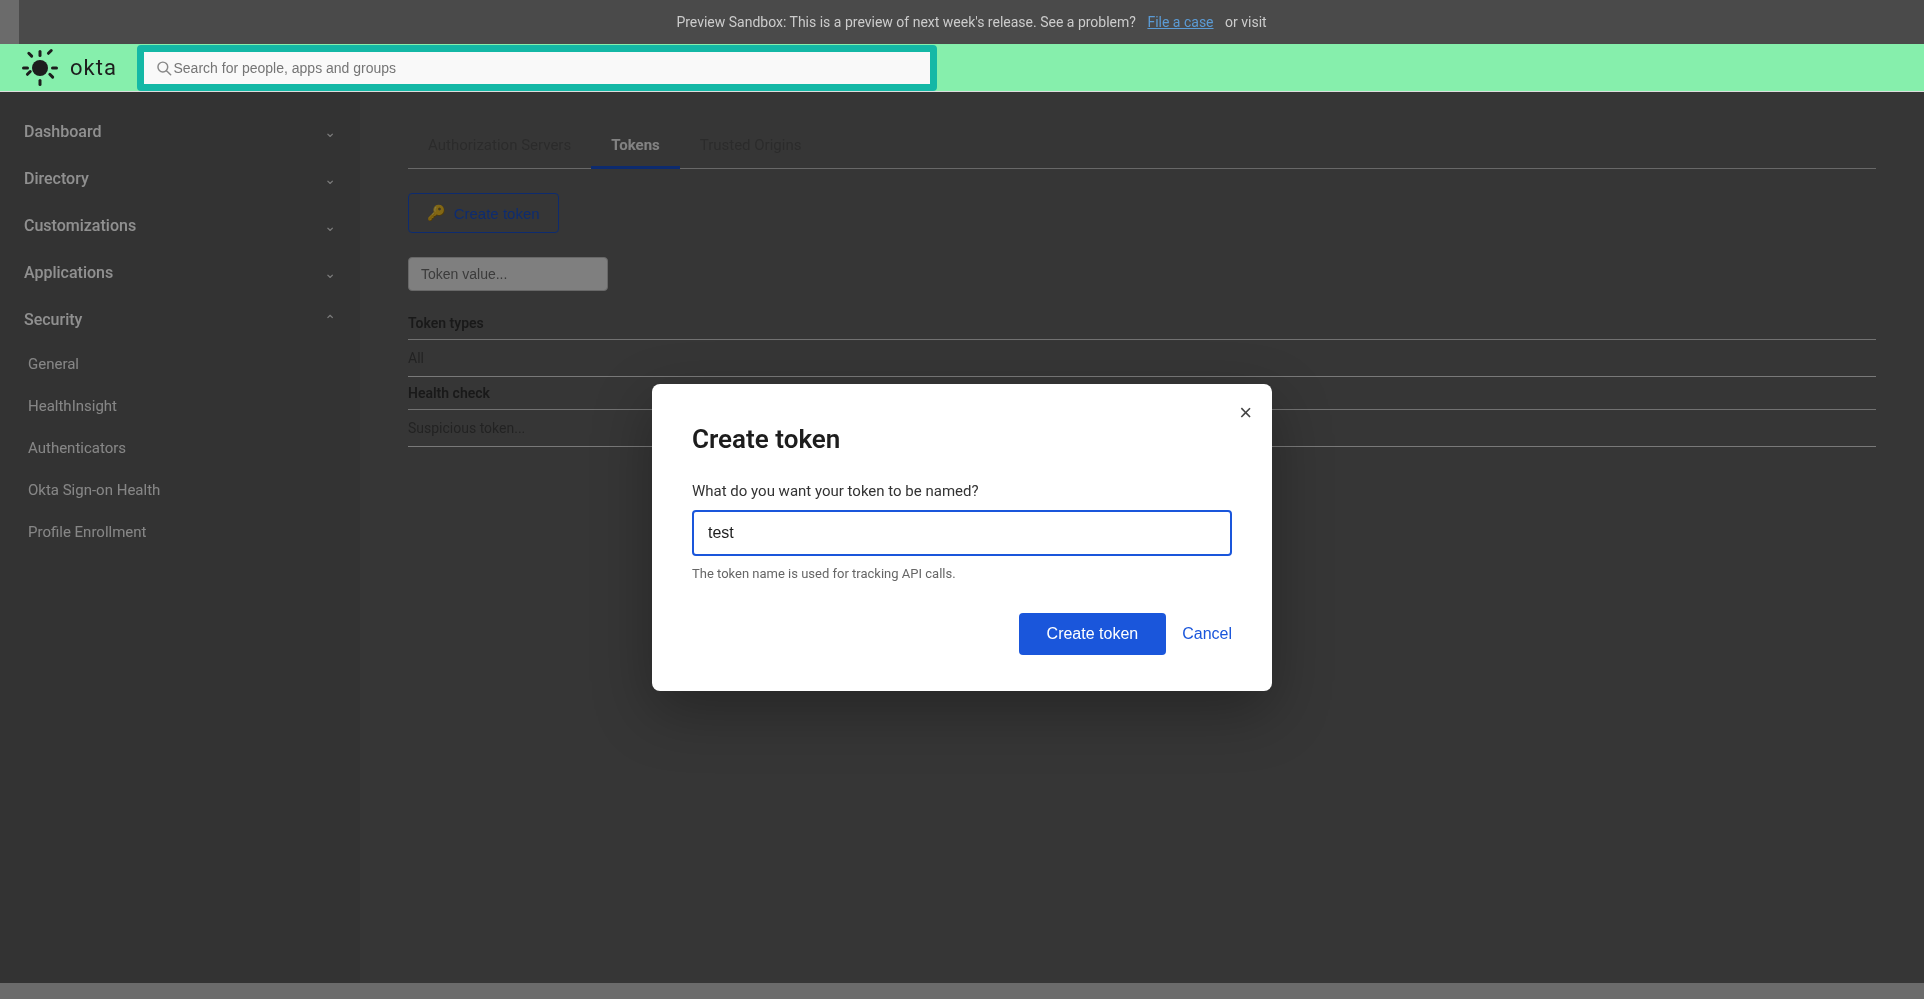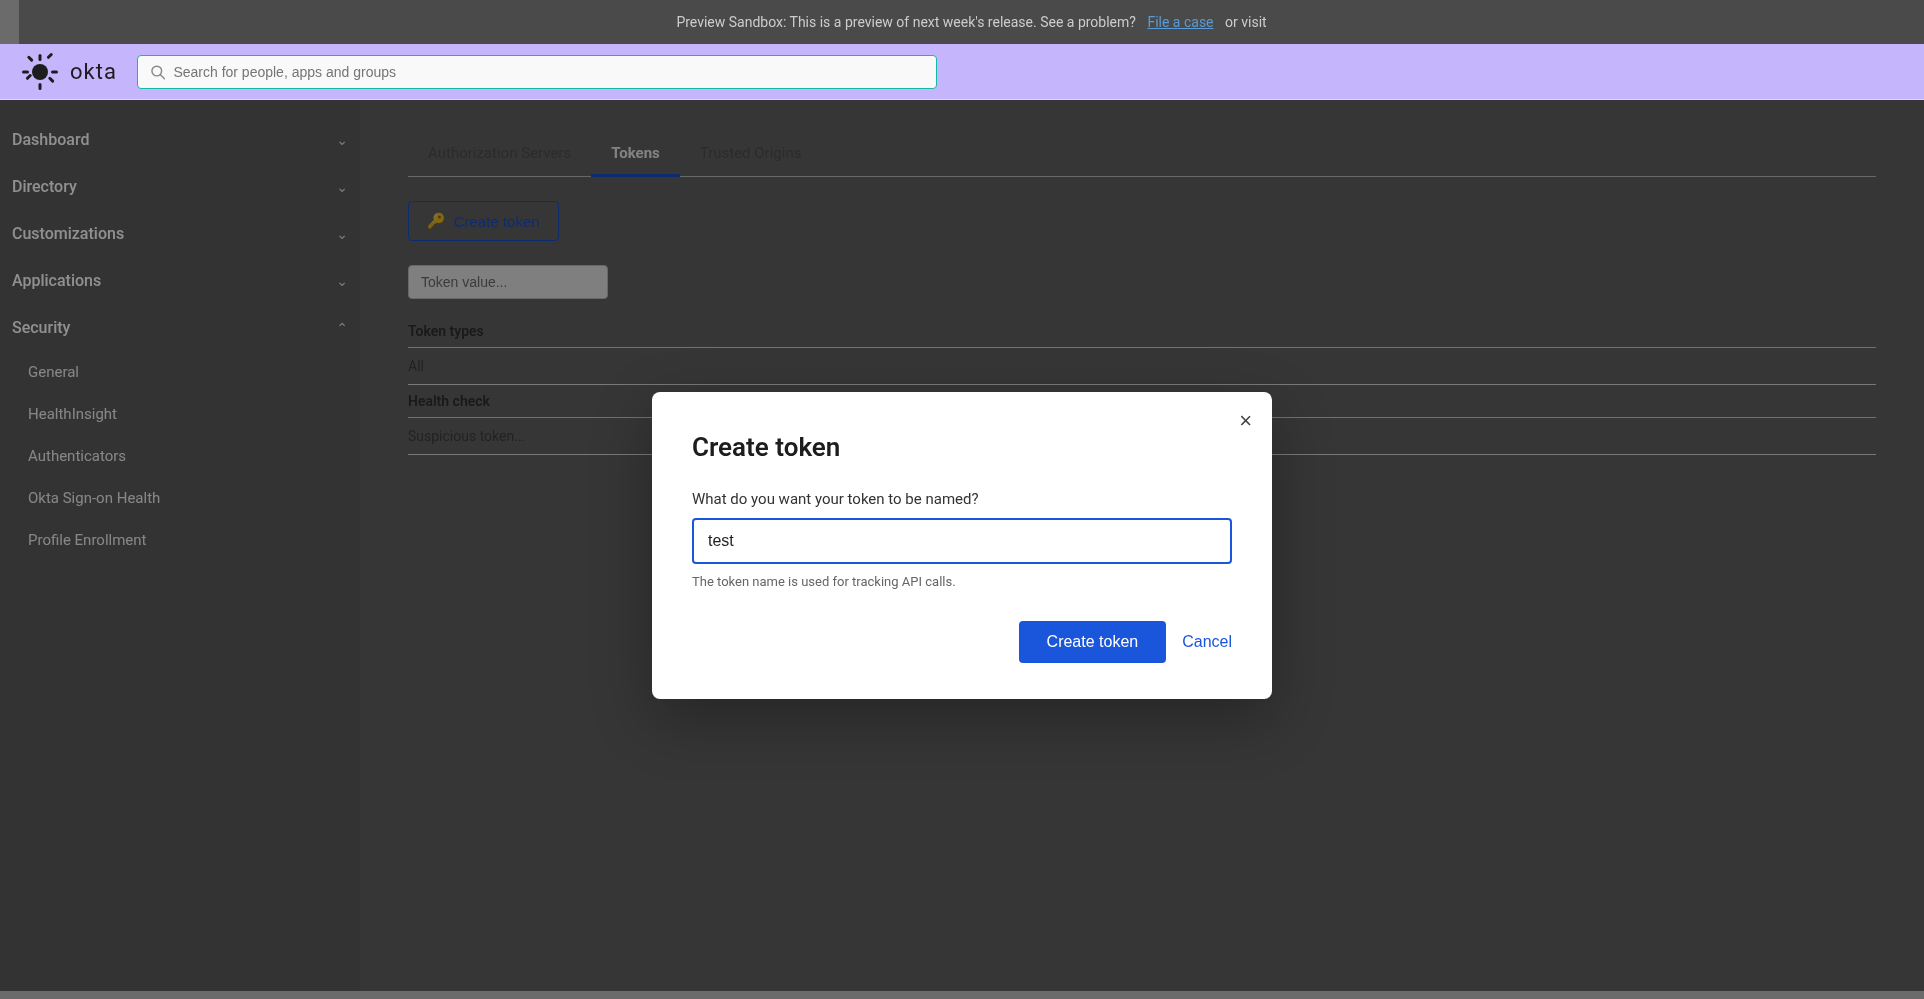--- a/index.html
+++ b/index.html
@@ -19,22 +19,22 @@
       gap: 4px;
       margin-left: 19px;
     }
     .top-banner a {
       color: #5b9bd5;
       text-decoration: underline;
     }
 
     
     .header {
-      background: #c4b5fd;
-      height: 56px;
+      background: #86efac;
+      height: 48px;
       display: flex;
       align-items: center;
       padding: 0 20px;
       border-bottom: 1px solid #ddd;
       position: relative;
       z-index: 1;
     }
     .logo {
       display: flex;
       align-items: center;
@@ -49,25 +49,25 @@
       font-size: 22px;
       font-weight: 400;
       color: #1d1d1d;
       letter-spacing: 1px;
     }
     .search-bar {
       flex: 1;
       max-width: 800px;
       display: flex;
       align-items: center;
-      border: 1px solid #14b8a6;
+      border: 7px solid #14b8a6;
       border-radius: 4px;
       padding: 8px 12px;
       background: #f9f9f9;
-      gap: 8px;
+      gap: 2px;
     }
     .search-bar input {
       border: none;
       background: transparent;
       outline: none;
       font-size: 14px;
       color: #666;
       width: 100%;
     }
 
@@ -83,21 +83,21 @@
       width: 360px;
       background: #555;
       flex-shrink: 0;
       overflow-y: auto;
       padding: 16px 0;
     }
     .sidebar-item {
       display: flex;
       align-items: center;
       justify-content: space-between;
-      padding: 14px 12px;
+      padding: 14px 24px;
       color: #f0f0f0;
       font-size: 16px;
       font-weight: 500;
       cursor: pointer;
     }
     .sidebar-item .chevron { font-size: 14px; color: #ccc; }
     .sidebar-subitem {
       padding: 12px 28px;
       color: #e0e0e0;
       font-size: 15px;

